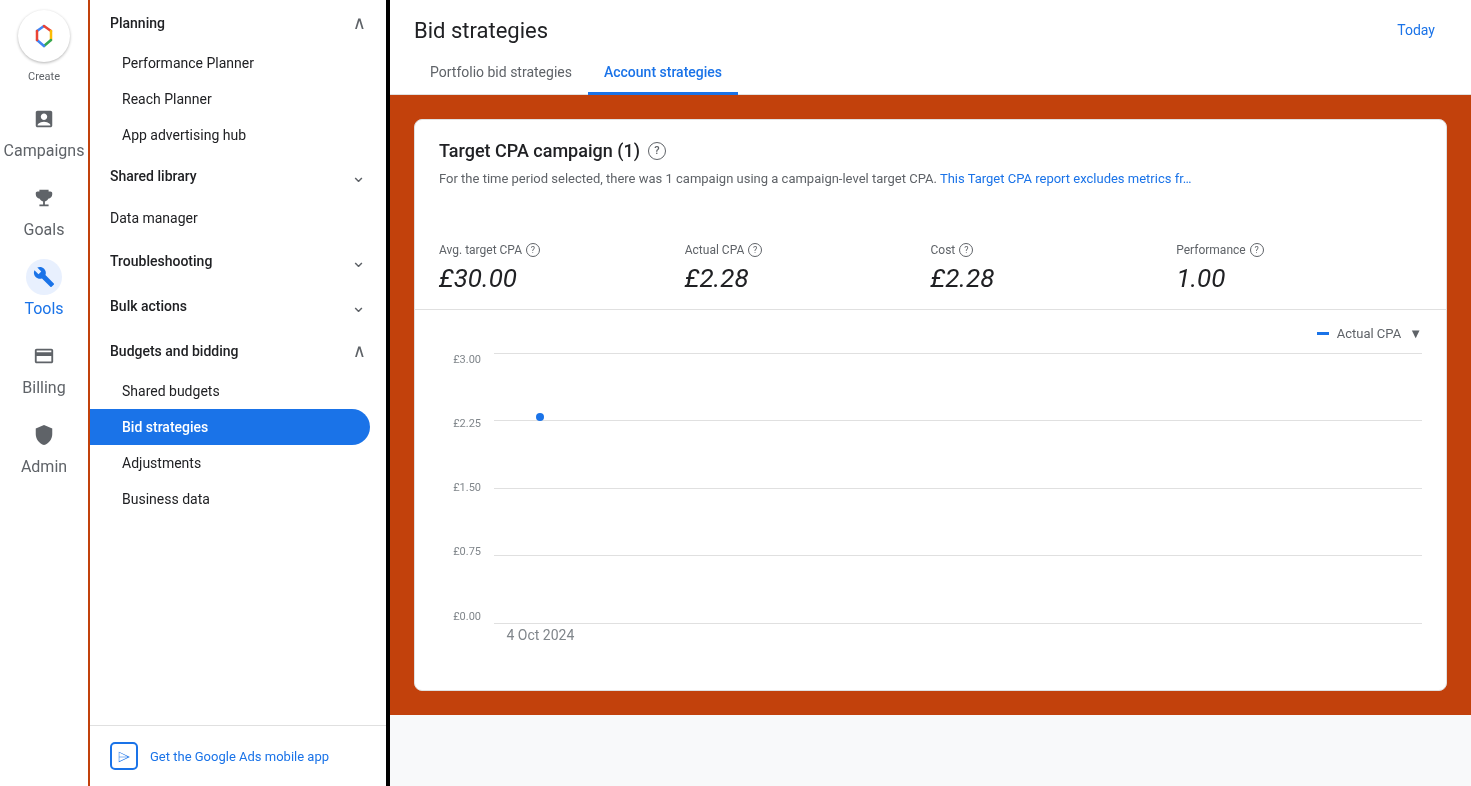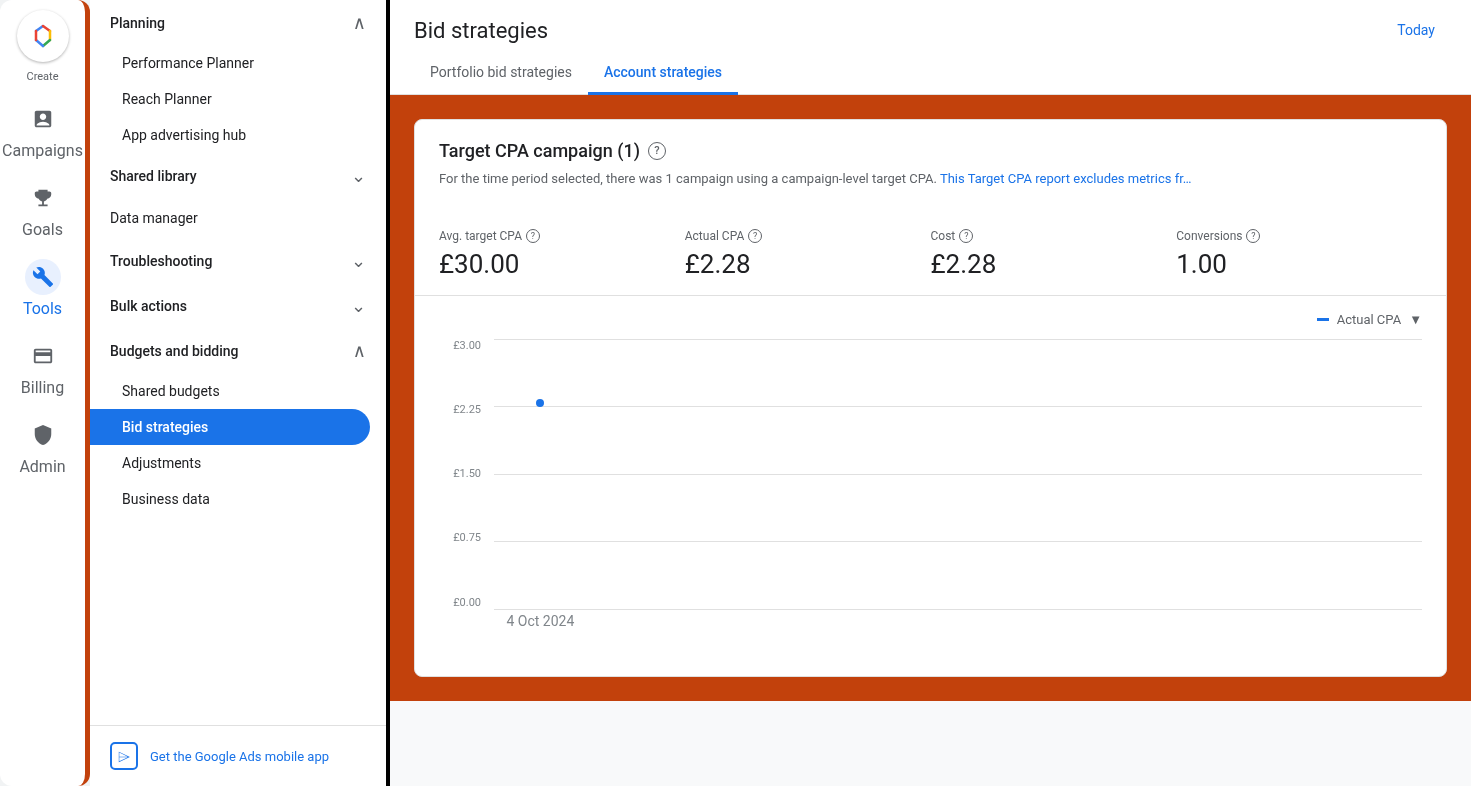--- a/index.html
+++ b/index.html
@@ -6,24 +6,23 @@
     body { font-family: 'Google Sans', Roboto, Arial, sans-serif; background: #f1f3f4; display: flex; height: 786px; overflow: hidden; }
 
     
     .icon-bar {
       width: 90px;
       background: #fff;
       display: flex;
       flex-direction: column;
       align-items: center;
       padding-top: 10px;
-      border-right: 5px solid #c2410c;
+      border-right: 2px solid #c2410c;
       z-index: 10;
       flex-shrink: 0;
-      border-radius: 12px;
     }
     .icon-bar-item {
       display: flex;
       flex-direction: column;
       align-items: center;
       padding: 10px 0;
       cursor: pointer;
       width: 100%;
       color: #5f6368;
       font-size: 16px;
@@ -211,21 +210,21 @@
       font-size: 11px;
       display: inline-flex;
       align-items: center;
       justify-content: center;
       cursor: pointer;
       flex-shrink: 0;
     }
     .card-subtitle {
       font-size: 13px;
       color: #5f6368;
-      margin-bottom: 16px;
+      margin-bottom: 30px;
       line-height: 1.5;
     }
     .card-subtitle a {
       color: #1a73e8;
       text-decoration: none;
     }
     .metrics-row {
       display: flex;
       gap: 0;
       padding: 16px 24px;
@@ -240,20 +239,21 @@
       color: #5f6368;
       display: flex;
       align-items: center;
       gap: 4px;
       margin-bottom: 6px;
     }
     .metric-value {
       font-size: 26px;
       font-weight: 400;
       color: #202124;
+      font-style: italic;
     }
     .chart-area {
       padding: 16px 24px 24px 24px;
       position: relative;
       height: 380px;
     }
     .chart-legend {
       display: flex;
       justify-content: flex-end;
       align-items: center;
@@ -497,21 +497,21 @@
   </div>
           <div class="metric">
     <div class="metric-label">
       <span>Cost</span>
       <span class="help-icon" style="width:14px;height:14px;font-size:9px;">?</span>
     </div>
     <div class="metric-value">£2.28</div>
   </div>
           <div class="metric">
     <div class="metric-label">
-      <span>Conversions</span>
+      <span>Performance</span>
       <span class="help-icon" style="width:14px;height:14px;font-size:9px;">?</span>
     </div>
     <div class="metric-value">1.00</div>
   </div>
         </div>
 
       <div class="chart-area">
         <div class="chart-legend">
           <span class="legend-dot"></span>
           <span class="legend-label">Actual CPA</span>

